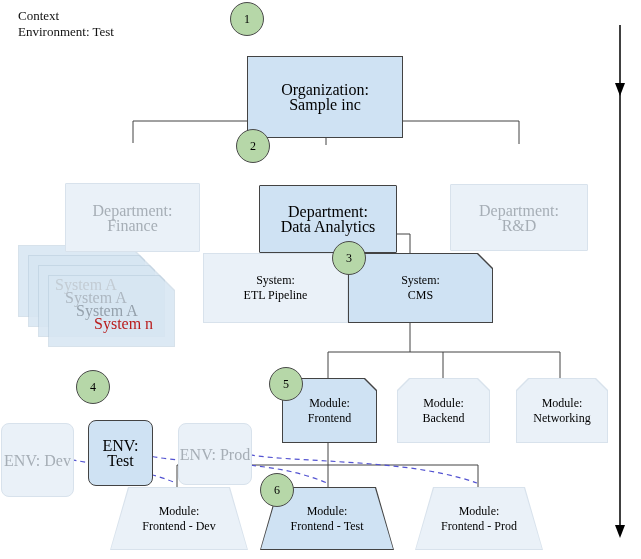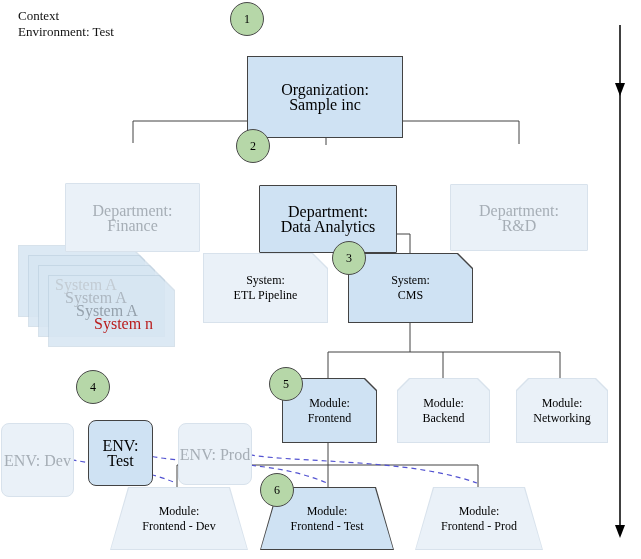--- a/index.html
+++ b/index.html
@@ -11,21 +11,21 @@
   .node{position:absolute;z-index:2;display:flex;align-items:center;justify-content:center;
         text-align:center;font-size:16px;line-height:15px;box-sizing:border-box;margin-top:40px;}
   .hl{background:#cfe2f3;border:1px solid #434343;color:#000;}
   .faded{background:#eaf1f8;border:1px solid #d8e2ec;color:#a6aeb6;}
   .rounded{border-radius:1px;}
   
   .shape{position:absolute;z-index:2;}
   .shape .sfill{position:absolute;inset:1px;}
   .shape .slabel{position:absolute;inset:0;display:flex;align-items:center;justify-content:center;
                  text-align:center;font-size:12px;line-height:15px;}
-  .cutTR,.cutTR .sfill{clip-path:polygon(0 0,calc(100% - 15px) 0,100% 15px,100% 100%,0 100%);}
+  .cutTR,.cutTR .sfill{clip-path:polygon(0 0,calc(100% - 15px) 0,100% 15px,100% 100%,0 100%);padding-left:20px;}
   .pent,.pent .sfill{clip-path:polygon(0 12px,12px 0,calc(100% - 12px) 0,100% 12px,100% 100%,0 100%);}
   .trap,.trap .sfill{clip-path:polygon(18px 0,calc(100% - 18px) 0,100% 100%,0 100%);}
   .sb-hl{background:#434343;}
   .sb-hl .sfill{background:#cfe2f3;color:#000;}
   .sb-faded{background:#d8e2ec;}
   .sb-faded .sfill{background:#eaf1f8;color:#a6aeb6;}
   
   .card{position:absolute;z-index:1;background:rgba(183,202,219,0.55);
         clip-path:polygon(0 0,calc(100% - 15px) 0,100% 15px,100% 100%,0 100%);}
   .card .sfill{position:absolute;inset:1px;background:rgba(222,235,246,0.72);

